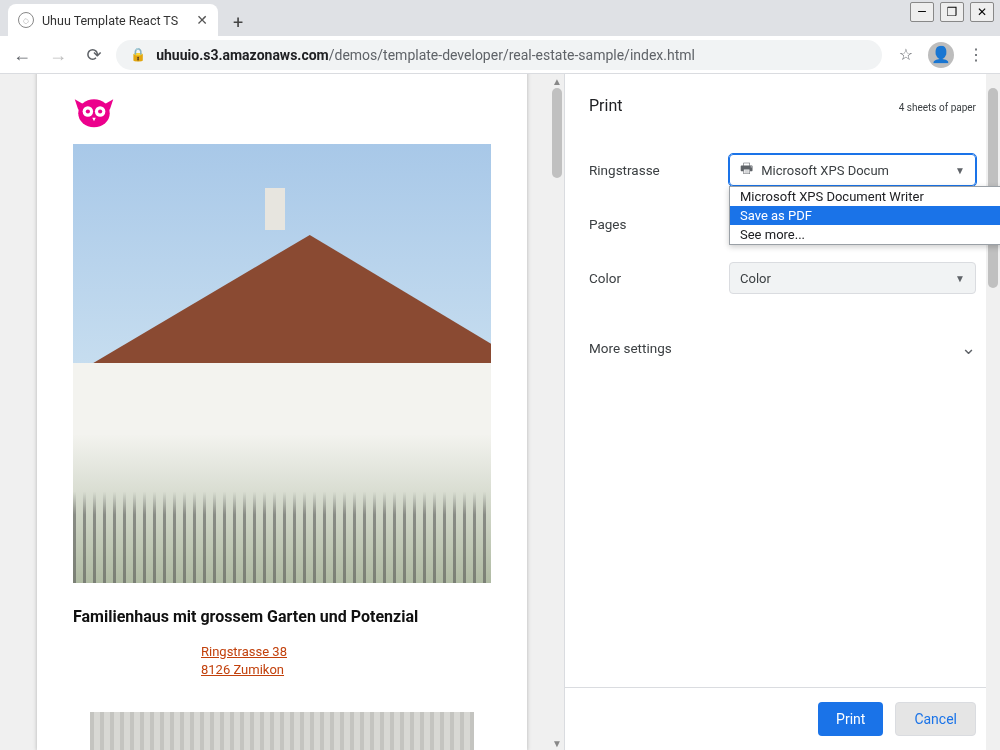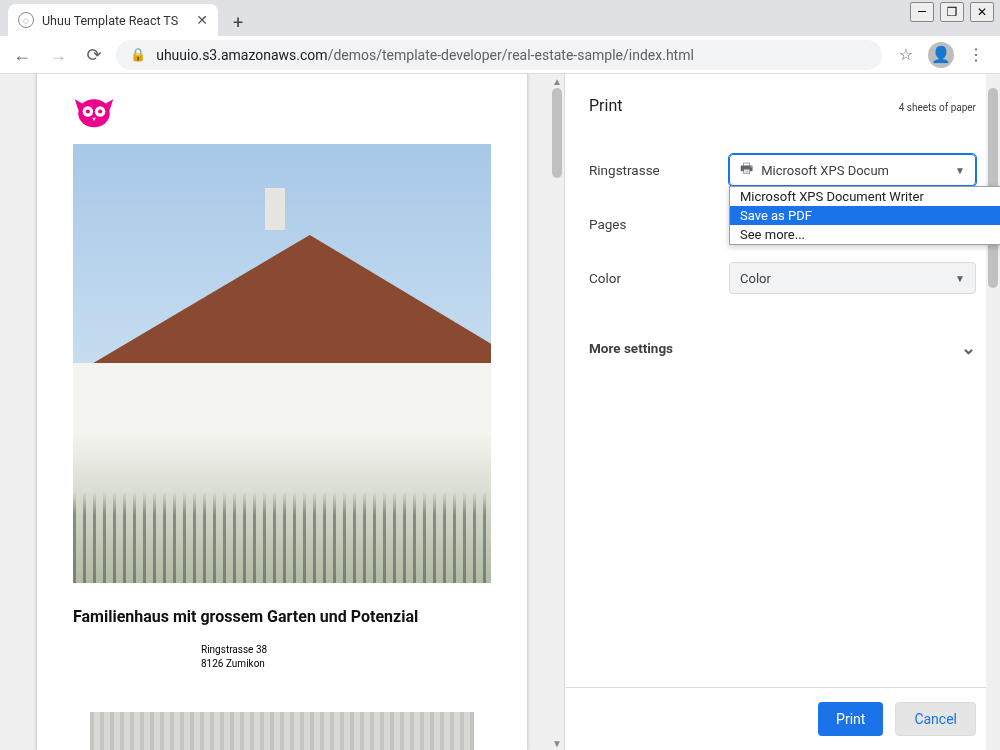--- a/index.html
+++ b/index.html
@@ -15,21 +15,21 @@
   .tab .tab-title { flex: 1; overflow: hidden; white-space: nowrap; text-overflow: ellipsis; }
   .tab .close { font-size: 14px; color: #555; cursor: pointer; }
   .newtab { width: 28px; height: 28px; display: flex; align-items: center; justify-content: center; font-size: 18px; color: #444; cursor: pointer; margin-left: 6px; }
 
   
   .toolbar { height: 38px; background: #fff; border-bottom: 1px solid #dadce0; display: flex; align-items: center; padding: 0 8px; gap: 8px; }
   .navbtn { width: 28px; height: 28px; display: flex; align-items: center; justify-content: center; color: #5f6368; font-size: 18px; cursor: pointer; border-radius: 50%; }
   .navbtn.disabled { color: #bdbdbd; cursor: default; }
   .omnibox { flex: 1; height: 30px; background: #f1f3f4; border-radius: 15px; display: flex; align-items: center; padding: 0 14px; font-size: 14px; color: #202124; gap: 10px; }
   .omnibox .lock { color: #5f6368; font-size: 13px; }
-  .omnibox .url-host { color: #202124; }
+  .omnibox .url-host { color: #202124; font-weight: bold; }
   .omnibox .url-path { color: #5f6368; }
   .rightctrls { display: flex; align-items: center; gap: 10px; padding: 0 4px; }
   .rc { width: 24px; height: 24px; display: flex; align-items: center; justify-content: center; color: #5f6368; font-size: 16px; cursor: pointer; }
   .avatar { width: 26px; height: 26px; border-radius: 50%; background: #bdbdbd; display: flex; align-items: center; justify-content: center; color: #5f6368; }
 
   
   .content { position: absolute; top: 74px; left: 0; right: 0; bottom: 0; display: flex; background: #fff; }
 
   
   .preview-pane { flex: 1; background: #f0f0f0; position: relative; overflow: hidden; display: flex; justify-content: center; }
@@ -43,21 +43,21 @@
   .logo { width: 42px; height: 42px; margin-bottom: 8px; }
   .logo svg { width: 100%; height: 100%; }
   .hero { width: 100%; aspect-ratio: 1/1.05; background: #cfd8dc; position: relative; overflow: hidden; }
   .hero .sky { position: absolute; inset: 0; background: linear-gradient(#a8c8e8 0%, #c9dff0 55%, #e3edf4 100%); }
   .hero .roof { position: absolute; left: -6%; right: -2%; top: 20%; height: 36%; background: #8a4a32; clip-path: polygon(0% 100%, 58% 2%, 100% 74%, 100% 100%); }
   .hero .wall { position: absolute; left: 0; right: 0; top: 50%; bottom: 0; background: #f3f3ef; }
   .hero .chimney { position: absolute; left: 46%; top: 10%; width: 20px; height: 42px; background: #e7e5df; }
   .hero .greenery { position: absolute; left: 0; right: 0; bottom: 0; height: 34%; background: linear-gradient(180deg, rgba(120,140,100,0.0), rgba(120,140,100,0.55)); }
   .hero .fence { position: absolute; left: 0; right: 0; bottom: 0; height: 26%; background: repeating-linear-gradient(90deg, rgba(80,80,80,0.55) 0 3px, rgba(0,0,0,0) 3px 10px); mask: linear-gradient(180deg, transparent 0 20%, #000 40% 100%); }
   .doc-title { margin-top: 24px; font-size: 16px; color: #111; line-height: 1.25; }
-  .doc-meta { margin-top: 16px; padding-left: 128px; font-size: 10px; color: #000000; line-height: 1.4; }
+  .doc-meta { margin-top: 16px; padding-left: 128px; font-size: 13px; color: #c2410c; line-height: 1.4; text-decoration: underline; }
 
   .bg-continuation { position: absolute; left: 90px; right: 90px; bottom: -6px; height: 48px; background: repeating-linear-gradient(90deg, #8a8a82 0 4px, #b3b3aa 4px 10px); opacity: 0.5; border-top: 4px solid #fff; }
 
   
   .print-pane { width: 436px; border-left: 1px solid #dadce0; background: #fff; display: flex; flex-direction: column; position: relative; }
   .print-pane .vscroll2 { position: absolute; right: 0; top: 0; bottom: 0; width: 14px; background: #f0f0f0; }
   .print-pane .vscroll2 .thumb { position: absolute; left: 2px; right: 2px; top: 14px; height: 200px; background: #c0c0c0; border-radius: 5px; }
 
   .pp-body { flex: 1; padding: 22px 24px 0 24px; overflow: hidden; }
   .pp-header { display: flex; justify-content: space-between; align-items: baseline; margin-bottom: 28px; }
@@ -70,21 +70,21 @@
 
   .select { height: 32px; border: 1px solid #dadce0; border-radius: 4px; background: #f1f3f4; display: flex; align-items: center; padding: 0 10px; gap: 8px; font-size: 13px; color: #3c4043; cursor: pointer; position: relative; }
   .select.focused { border-color: #1a73e8; outline: 1px solid #1a73e8; background: #fff; }
   .select .caret { margin-left: auto; font-size: 10px; color: #5f6368; }
   .select .picon { color: #5f6368; font-size: 14px; }
 
   .dd-menu { position: absolute; top: 32px; left: 0; right: -28px; background: #fff; border: 1px solid #9aa0a6; z-index: 50; box-shadow: 0 2px 6px rgba(0,0,0,0.2); }
   .dd-item { padding: 2px 10px; font-size: 13px; color: #202124; cursor: pointer; white-space: nowrap; }
   .dd-item.sel { background: #1a73e8; color: #fff; }
 
-  .more-row { display: flex; align-items: center; justify-content: space-between; padding: 18px 0; font-size: 13.5px; color: #3c4043; cursor: pointer; font-weight: bold; }
+  .more-row { display: flex; align-items: center; justify-content: space-between; padding: 18px 0; font-size: 13.5px; color: #3c4043; cursor: pointer; }
 
   .pp-footer { border-top: 1px solid #dadce0; padding: 14px 24px 14px 0; display: flex; justify-content: flex-end; gap: 12px; }
   .btn { height: 34px; padding: 0 18px; border-radius: 4px; font-size: 14px; cursor: pointer; display: flex; align-items: center; }
   .btn-primary { background: #1a73e8; color: #fff; border: none; }
   .btn-secondary { background: #e5e5e5; color: #1a73e8; border: 1px solid #dadce0; }
 </style>
 </head>
 <body>
 
 <div class="window-controls">

